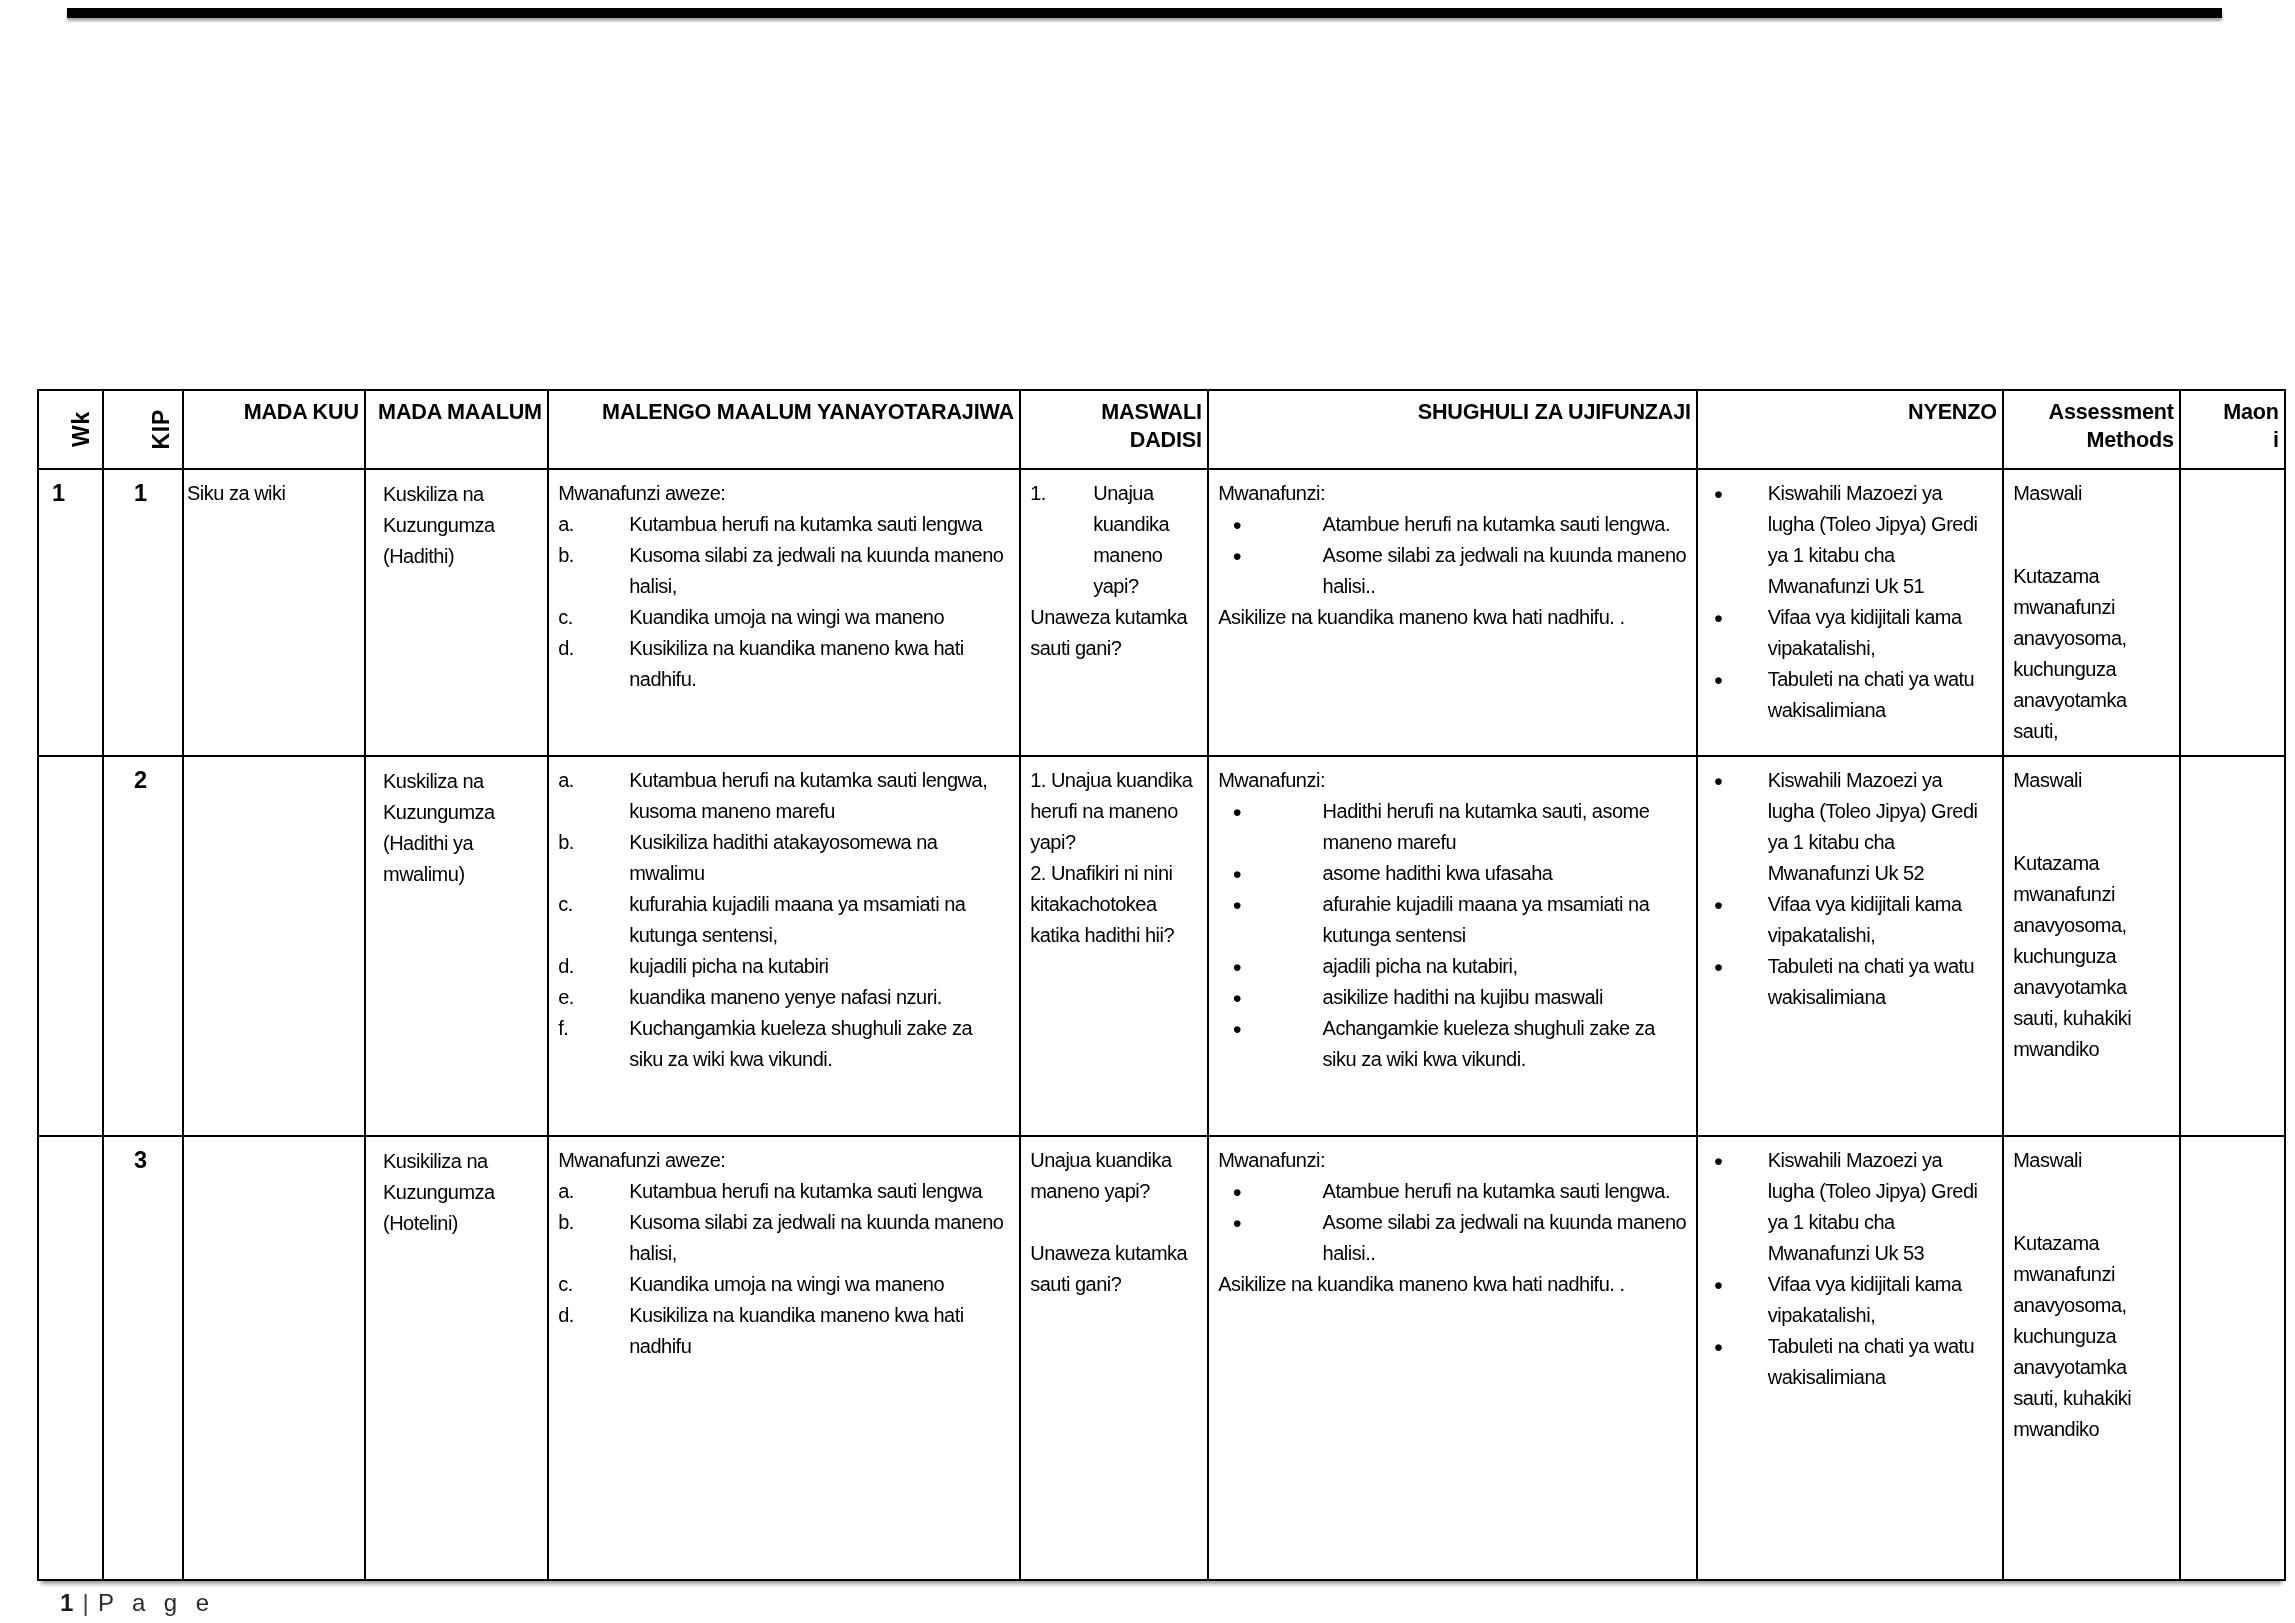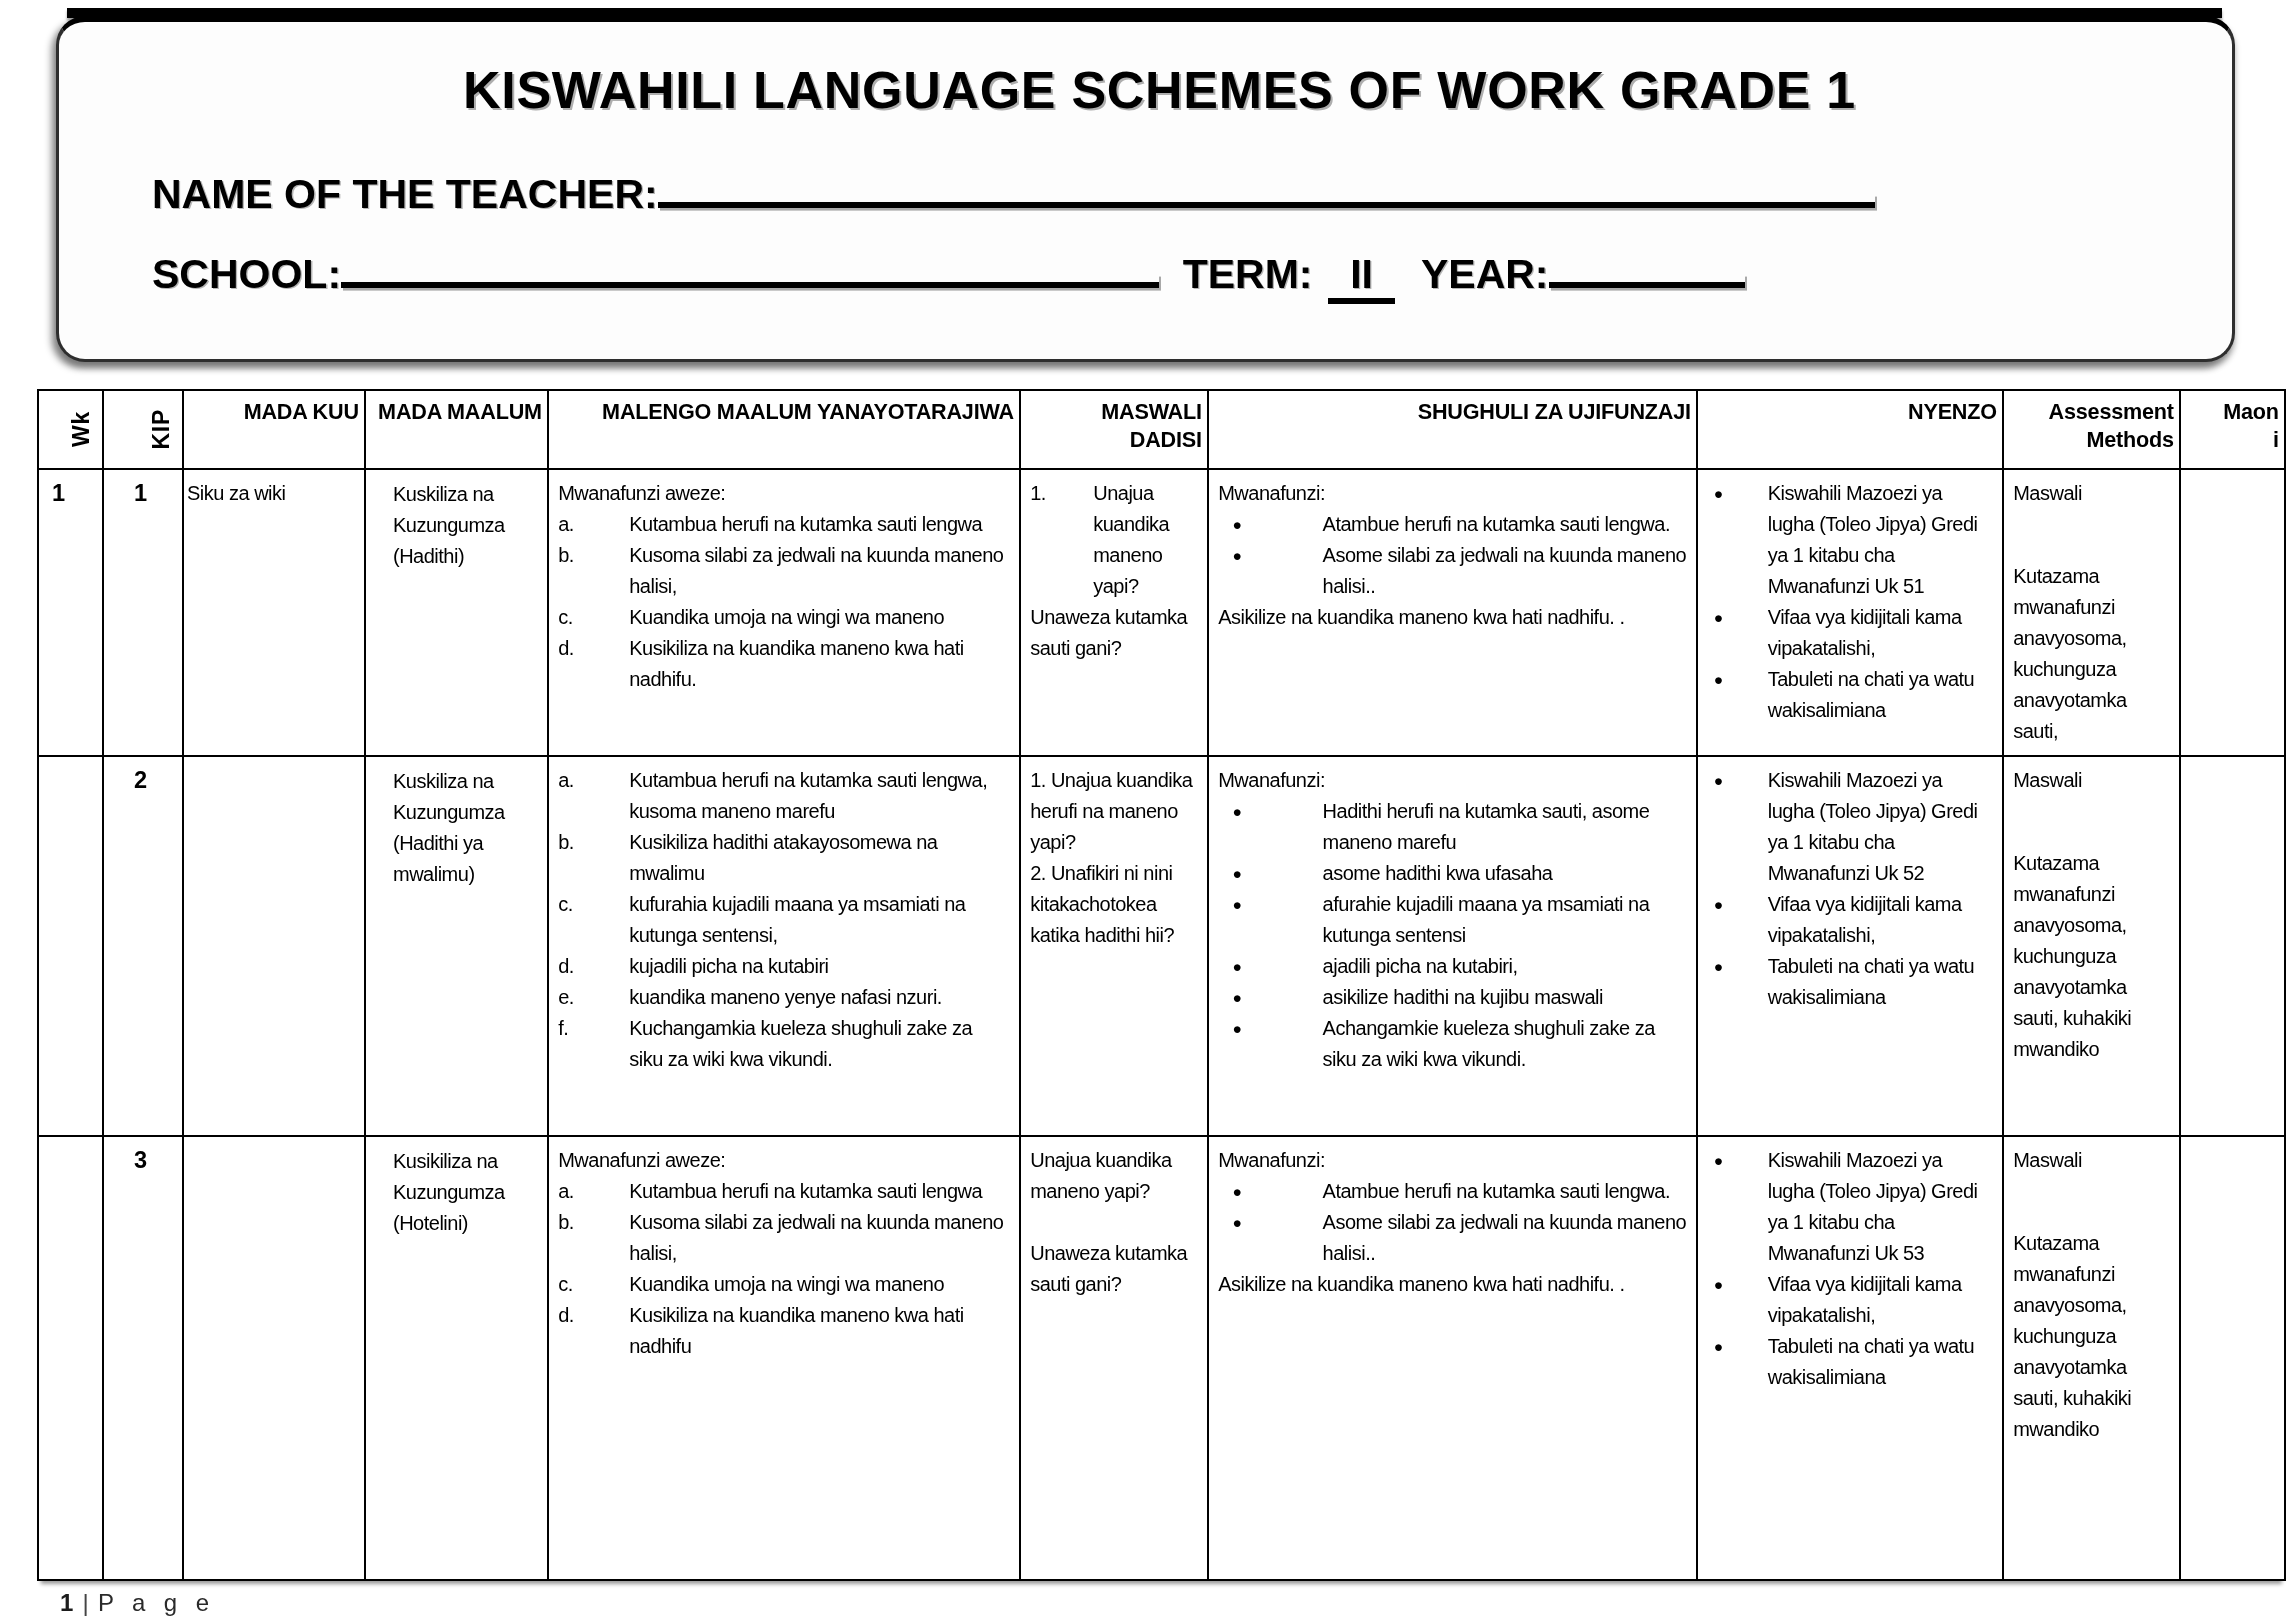--- a/index.html
+++ b/index.html
@@ -71,21 +71,21 @@
   td{
     font-size:20px;line-height:31px;letter-spacing:-0.5px;
     vertical-align:top;padding:7.9px 9.2px;
   }
   tr.r1{height:285px;}
   tr.r2{height:380px;}
   tr.r3{height:444px;}
   td.wk-cell{font-weight:bold;font-size:23.6px;padding-left:13px;}
   td.kip-cell{font-weight:bold;font-size:23.6px;padding-left:30px;}
   td.madakuu-cell{font-weight:normal;padding-left:3px;}
-  td.madandogo-cell{padding-left:27px;padding-top:9.2px;margin-left:12px;}
+  td.madandogo-cell{padding-left:17px;padding-top:9.2px;margin-left:12px;}
   .para{min-height:0;}
   .li{display:flex;}
   .li-m{flex:0 0 71px;}
   .q .li-m{flex:0 0 63px;}
   .li-b{flex:0 0 90px;padding-left:14.4px;font-size:15.7px;}
   .nyenzo-cell .li-b{flex:0 0 54px;padding-left:6.5px;}
   .gap-top{margin-top:31px;}
   .assess-gap{margin-top:52px;}
   
   .footer{position:absolute;left:60px;top:1589px;font-size:24px;color:#1c1c1c;}
@@ -93,29 +93,20 @@
   .pg-sep{margin:0 9.2px;color:#444;}
   .pg-label{letter-spacing:5.9px;color:#2a2a2a;}
 </style>
 </head>
 <body>
 
 <div class="page">
 
   <div class="top-bar"></div>
 
-  <div class="header-box">
-    <div class="doc-title">KISWAHILI LANGUAGE SCHEMES OF WORK GRADE 1</div>
-    <div class="field-line">
-      <span>NAME OF THE TEACHER:</span><span class="blank-line name-blank"></span>
-    </div>
-    <div class="field-line school-row">
-      <span>SCHOOL:</span><span class="blank-line school-blank"></span><span class="term-label">TERM:</span><span class="term-value">II</span><span class="year-label">YEAR:</span><span class="blank-line year-blank"></span>
-    </div>
-  </div>
 
   <table class="scheme">
     <colgroup>
       <col style="width:65px">
         <col style="width:80px">
         <col style="width:182px">
         <col style="width:183px">
       <col style="width:472px">
         <col style="width:188px">
         <col style="width:489px">

